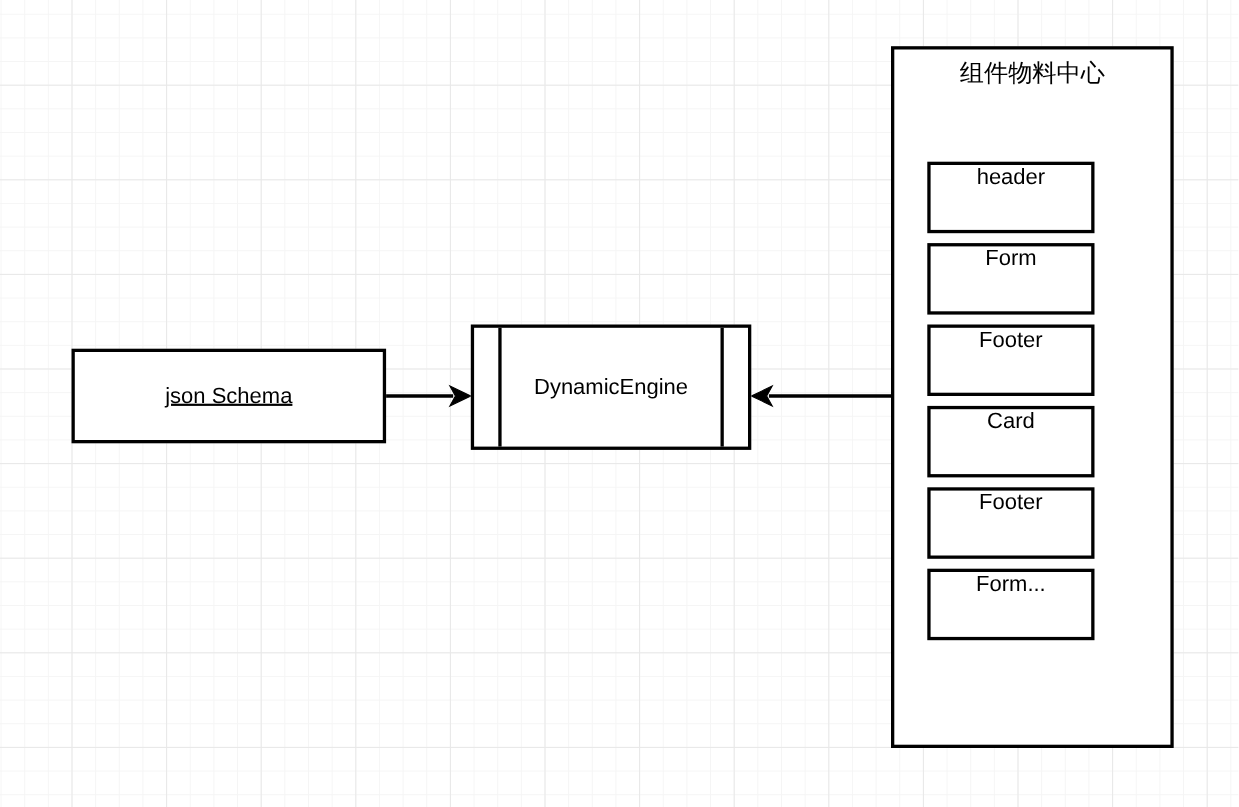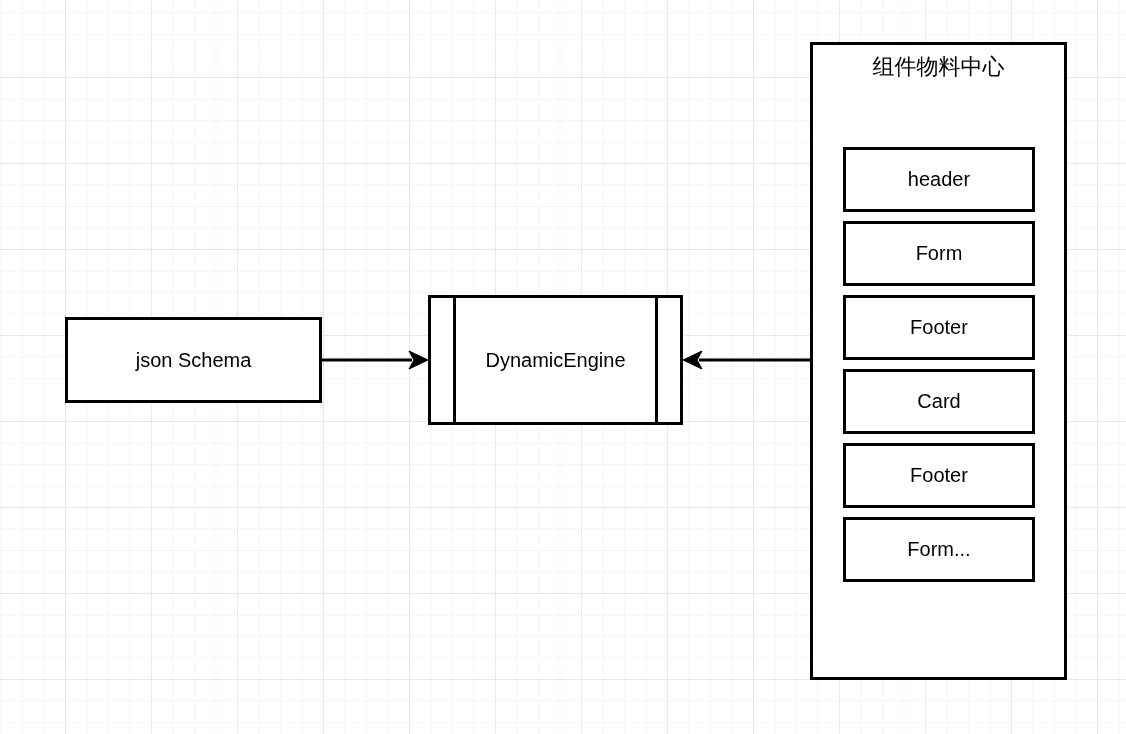--- a/index.html
+++ b/index.html
@@ -33,23 +33,23 @@
 
   .node{
     position:absolute;
     background:var(--fill);
     border:3px solid var(--stroke);
     display:flex;align-items:center;justify-content:center;
     font-size:20px;
     text-align:center;
   }
 
-  .node-json-schema{left:65px;top:317px;width:257px;height:86px;}
+  .node-json-schema{left:65px;top:317px;width:286px;height:86px;text-decoration:underline;}
 
-  .node-dynamic-engine{left:428px;top:295px;width:255px;height:130px;}
+  .node-dynamic-engine{left:428px;top:295px;width:255px;height:114px;}
   .process-bar{
     position:absolute;top:0;bottom:0;width:3px;
     background:var(--stroke);
   }
   .process-bar.left{left:22px;}
   .process-bar.right{right:22px;}
 
   .container-node{
     position:absolute;
     left:810px;top:42px;width:257px;height:638px;
@@ -60,24 +60,24 @@
     margin-top:7px;
     text-align:center;
     font-size:22px;
   }
   .component-list{
     position:absolute;
     left:30px;top:102px;
     display:flex;flex-direction:column;gap:9px;
   }
   .component-box{
-    width:192px;height:65px;
+    width:152px;height:65px;
     background:var(--fill);
     border:3px solid var(--stroke);
-    display:flex;align-items:center;justify-content:center;
+    display:flex;align-items:flex-start;justify-content:center;
     font-size:20px;
   }
 </style>
 </head>
 <body>
 
 <div class="canvas">
 
   <svg class="arrows" viewBox="0 0 1126 734" xmlns="http://www.w3.org/2000/svg">
     <g>

